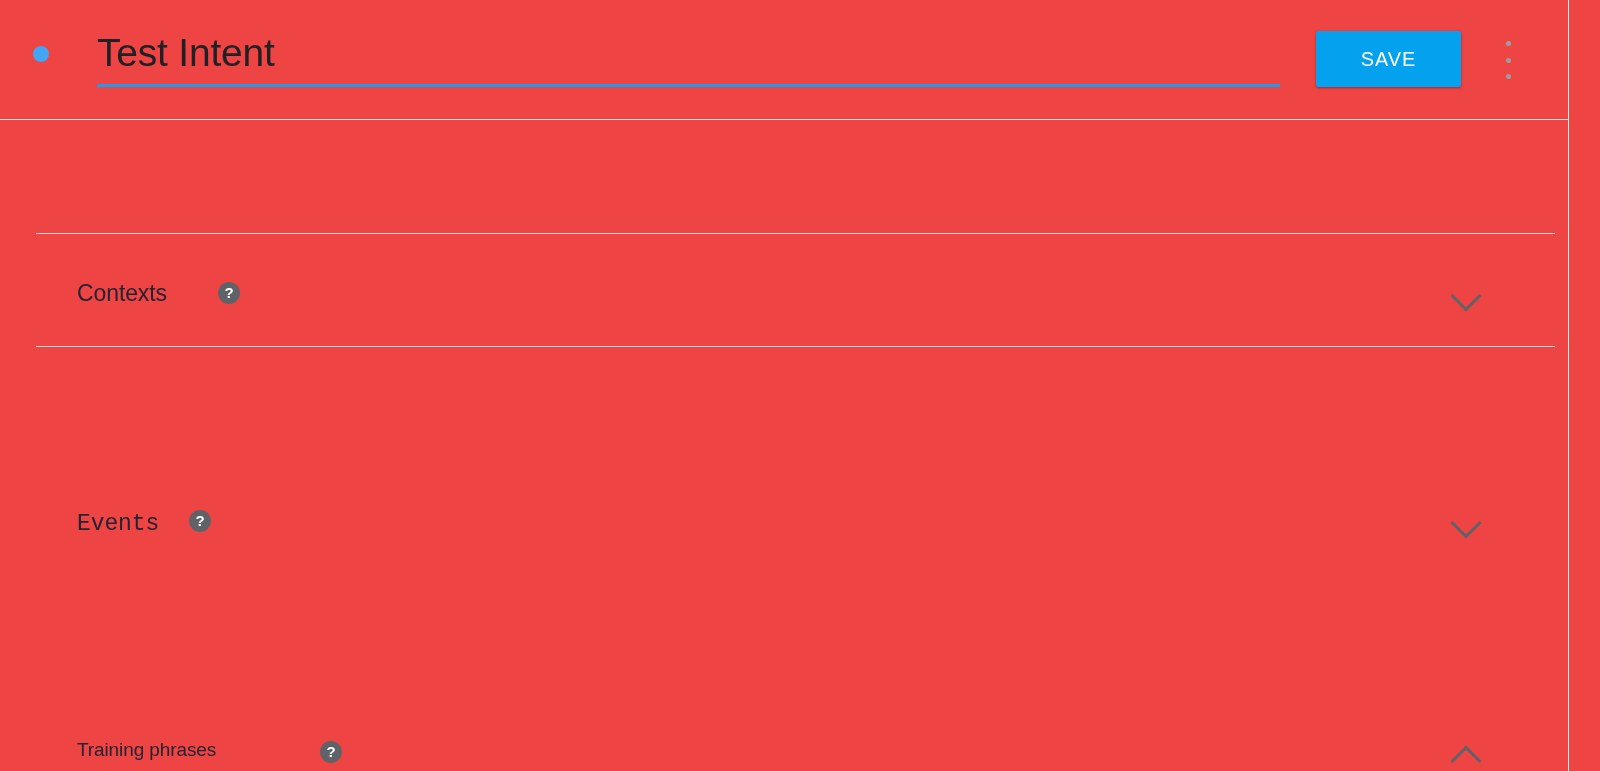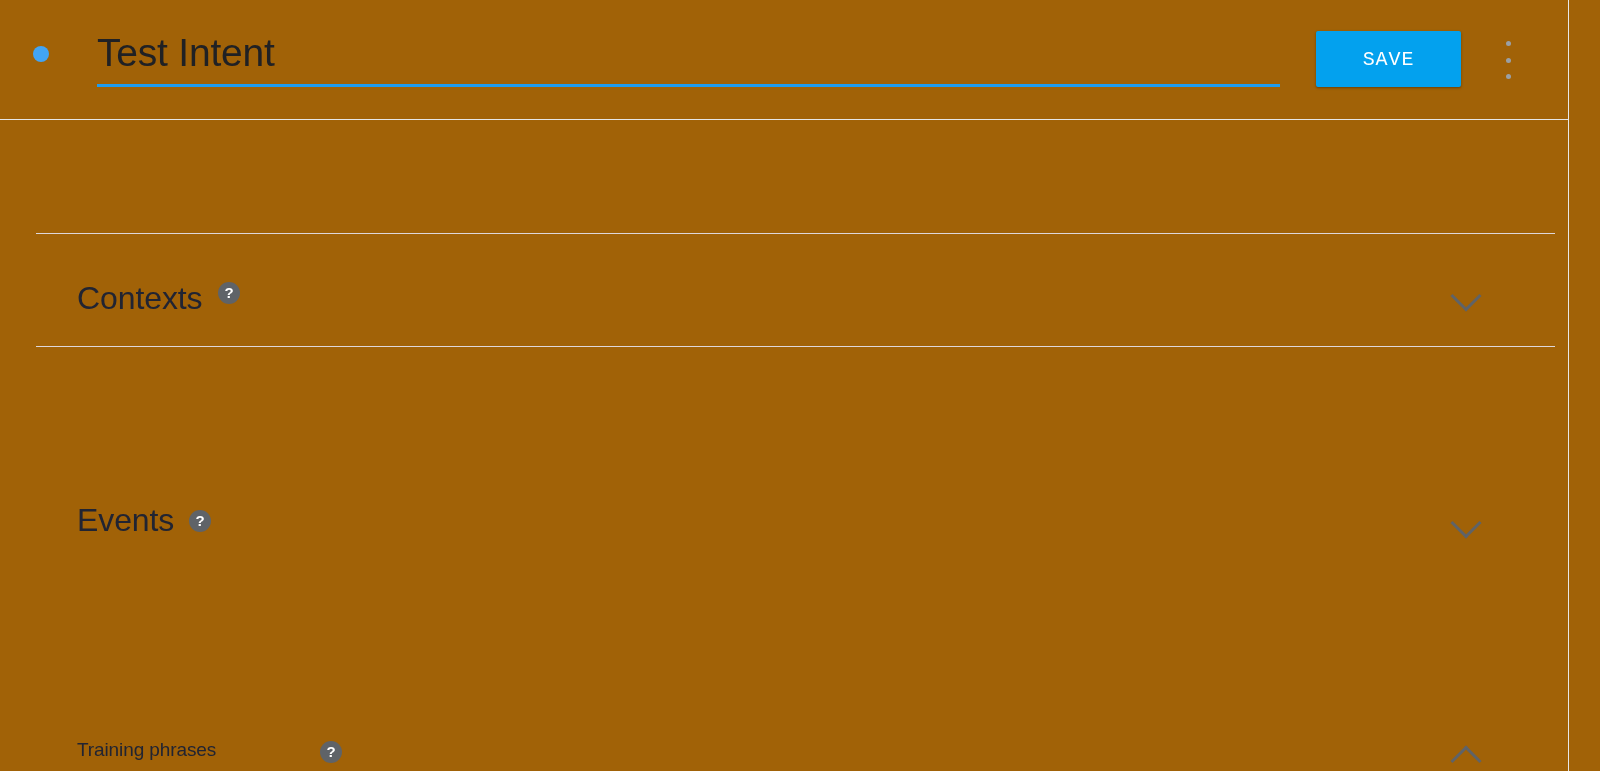--- a/index.html
+++ b/index.html
@@ -9,21 +9,21 @@
     height: 771px;
     background: #ffffff;
     font-family: "Liberation Sans", sans-serif;
     overflow: hidden;
   }
 
   #app {
     position: relative;
     width: 1600px;
     height: 771px;
-    background: #a16207;
+    background: #ef4444;
   }
 
   
   .panel-edge {
     position: absolute;
     left: 1568px;
     top: 0;
     width: 1px;
     height: 771px;
     background: #e8e8e8;
@@ -89,21 +89,21 @@
   .save-button {
     position: absolute;
     left: 1316px;
     top: 31px;
     width: 145px;
     height: 56px;
     background: #03a1ee;
     border: none;
     border-radius: 2px;
     color: #ffffff;
-    font-family: Liberation Mono, monospace;
+    font-family: Liberation Sans, sans-serif;
     font-size: 20px;
     font-weight: 500;
     letter-spacing: 0.9px;
     cursor: pointer;
     box-shadow: 0 1px 3px rgba(0,0,0,0.22), 0 1px 2px rgba(0,0,0,0.16);
   }
 
   .kebab-menu {
     position: absolute;
     left: 1496px;
@@ -134,21 +134,21 @@
 
   .section-header {
     position: relative;
     height: 100%;
     cursor: pointer;
   }
 
   .section-title {
     position: absolute;
     left: 77px;
-    font-size: 32px;
+    font-size: 23px;
     font-weight: 400;
     color: #212432;
     letter-spacing: -0.1px;
     white-space: nowrap;
   }
 
   .help-icon {
     position: absolute;
     width: 22px;
     height: 22px;
@@ -196,21 +196,21 @@
   }
 
   
   #sec-contexts { top: 120px; height: 114px; }
   #sec-contexts .section-title { top: 160px; }
   #sec-contexts .help-icon { left: 218px; top: 162px; }
   #sec-contexts .chevron { left: 1449px; top: 162px; }
 
   
   #sec-events { top: 234px; height: 113px; }
-  #sec-events .section-title { top: 268px; }
+  #sec-events .section-title { top: 277px; font-family: Liberation Mono, monospace; }
   #sec-events .help-icon { left: 189px; top: 276px; }
   #sec-events .chevron { left: 1449px; top: 275px; }
 
   .rule-contexts { top: 233px; }
   .rule-events { top: 346px; }
 
   
   #sec-training { top: 347px; height: 424px; }
   #sec-training .section-title {
     top: 392px;

